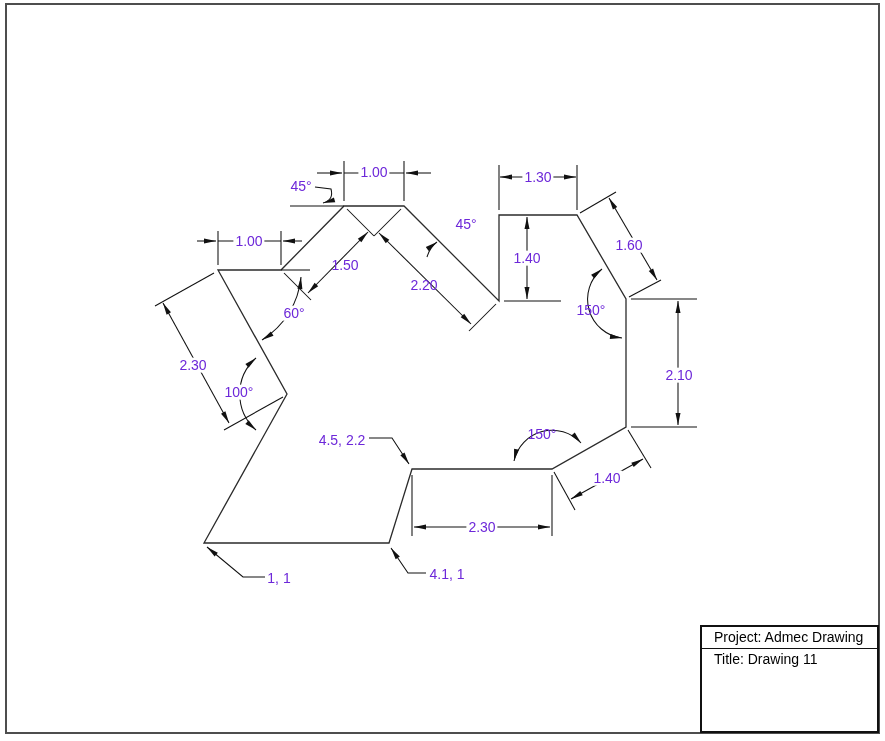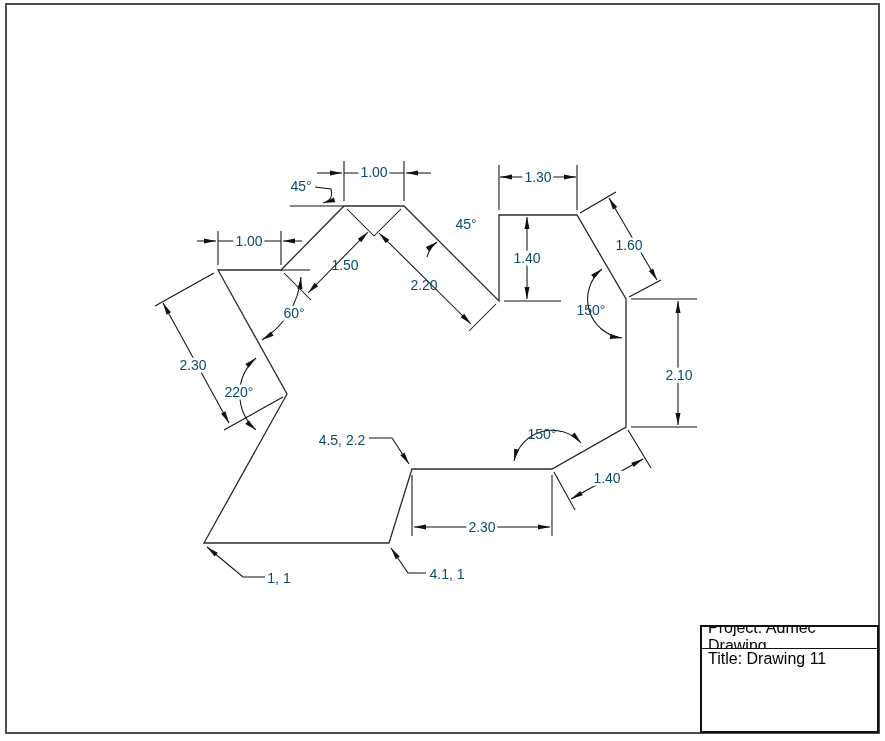--- a/index.html
+++ b/index.html
@@ -1,27 +1,27 @@
 <!DOCTYPE html>
 <html><head>
 <meta charset="utf-8">
 <style>
   html,body{margin:0;padding:0;background:#fff;}
   #page{position:relative;width:885px;height:741px;background:#ffffff;overflow:hidden;
         font-family:"Liberation Sans",sans-serif;}
   #frame{position:absolute;left:5px;top:3px;width:871px;height:727px;border:2px solid #4e4e4e;}
   svg{position:absolute;left:0;top:0;}
   .lbl{position:absolute;transform:translate(-50%,-50%);background:#ffffff;padding:0 2px;
-       font-size:14px;color:#0c4a6e;white-space:nowrap;line-height:1.05;}
+       font-size:14px;color:#6d28d9;white-space:nowrap;line-height:1.05;}
   .nobg{background:transparent;}
   #titleblock{position:absolute;left:700px;top:625px;width:179px;height:108px;
       border:2px solid #111;box-sizing:border-box;display:grid;grid-template-rows:repeat(5,1fr);
       background:#fff;}
   #titleblock .tb-row{border-top:1.5px solid #111;display:flex;align-items:center;
-      padding-left:6px;font-size:16px;color:#000;overflow:hidden;}
+      padding-left:12px;font-size:14px;color:#000;overflow:hidden;}
   #titleblock .tb-row:first-child{border-top:none;}
 </style>
 </head>
 <body>
 
 <div id="page">
   <div id="frame"></div>
 
   <svg width="885" height="741" viewBox="0 0 885 741">
     <defs>
@@ -109,21 +109,21 @@
   <span class="lbl nobg" style="left:345px;top:265px">1.50</span>
   <span class="lbl nobg" style="left:424px;top:285px">2.20</span>
   <span class="lbl nobg" style="left:466px;top:224px">45°</span>
   <span class="lbl" style="left:538px;top:177px">1.30</span>
   <span class="lbl" style="left:527px;top:258px">1.40</span>
   <span class="lbl" style="left:629px;top:245px">1.60</span>
   <span class="lbl nobg" style="left:591px;top:310px">150°</span>
   <span class="lbl" style="left:679px;top:375px">2.10</span>
   <span class="lbl" style="left:294px;top:313px">60°</span>
   <span class="lbl" style="left:193px;top:365px">2.30</span>
-  <span class="lbl" style="left:239px;top:392px">220°</span>
+  <span class="lbl" style="left:239px;top:392px">100°</span>
   <span class="lbl nobg" style="left:342px;top:440px">4.5, 2.2</span>
   <span class="lbl nobg" style="left:542px;top:434px">150°</span>
   <span class="lbl" style="left:607px;top:478px">1.40</span>
   <span class="lbl" style="left:482px;top:527px">2.30</span>
   <span class="lbl nobg" style="left:279px;top:578px">1, 1</span>
   <span class="lbl nobg" style="left:447px;top:574px">4.1, 1</span>
 
   <div id="titleblock">
     <div class="tb-row">Project: Admec Drawing</div>
     <div class="tb-row">Title: Drawing 11</div>

